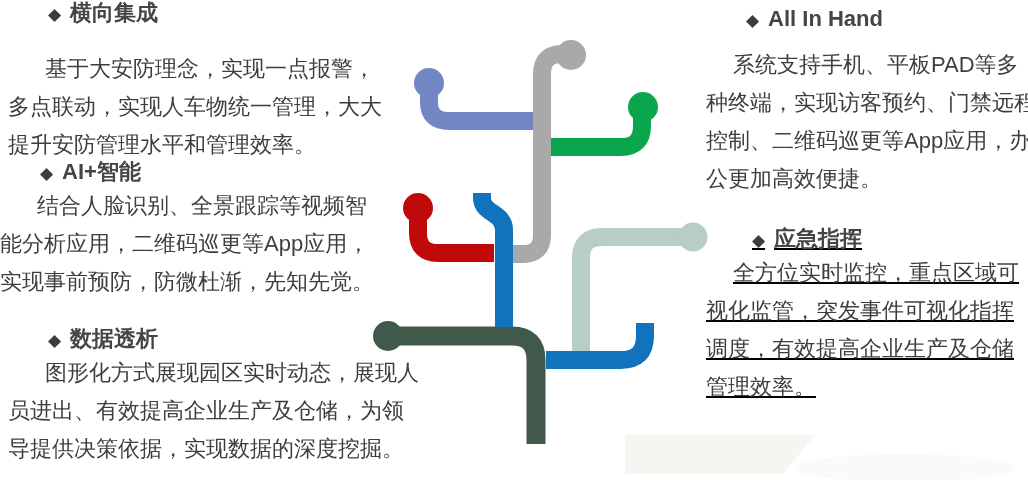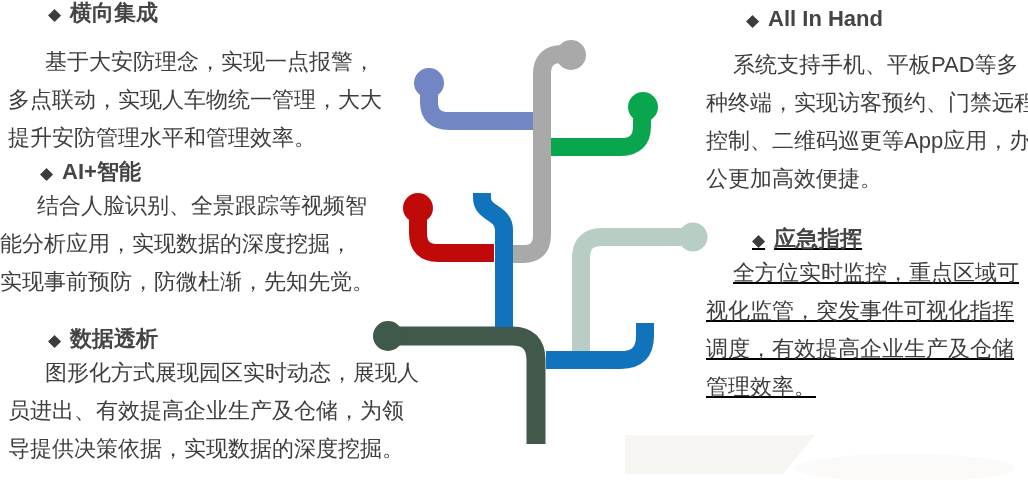--- a/index.html
+++ b/index.html
@@ -80,34 +80,34 @@
   <path d="M 418 210 L 418 233 Q 418 253 438 253 L 494 253" fill="none" stroke-width="18" stroke="#c00a0a"></path>
   <circle cx="418" cy="208" r="15" fill="#c00a0a"></circle>
 
   <path d="M 482 193 L 482 198 C 482 214 504 212 504 230 L 504 327" fill="none" stroke-width="18" stroke="#1173bb"></path>
 </svg>
 
 <div class="section col-left" style="left:8px; top:0;">
   <div class="heading">
     <span class="bullet">◆</span><span>横向集成</span>
   </div>
-  <div class="lines" style="margin-top:15px;">
+  <div class="lines" style="margin-top:22px;">
     <div class="body-line indent">基于大安防理念，实现一点报警，</div>
     <div class="body-line">多点联动，实现人车物统一管理，大大</div>
     <div class="body-line">提升安防管理水平和管理效率。</div>
   </div>
 </div>
 
 <div class="section col-left" style="left:0; top:159px;">
   <div class="heading">
     <span class="bullet">◆</span><span>AI+智能</span>
   </div>
   <div class="lines">
     <div class="body-line indent">结合人脸识别、全景跟踪等视频智</div>
-    <div class="body-line">能分析应用，实现数据的深度挖掘，</div>
+    <div class="body-line">能分析应用，二维码巡更等App应用，</div>
     <div class="body-line">实现事前预防，防微杜渐，先知先觉。</div>
   </div>
 </div>
 
 <div class="section col-left" style="left:8px; top:326px;">
   <div class="heading">
     <span class="bullet">◆</span><span>数据透析</span>
   </div>
   <div class="lines">
     <div class="body-line indent">图形化方式展现园区实时动态，展现人</div>

